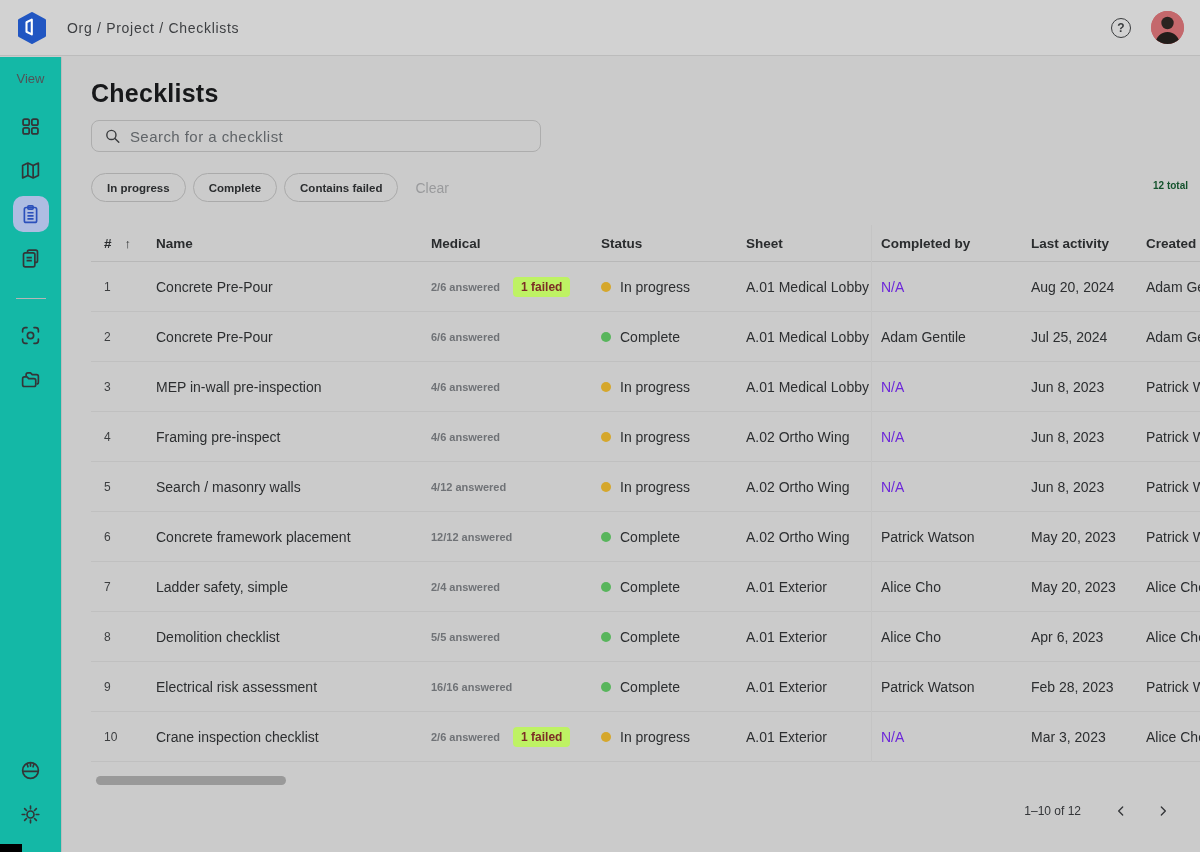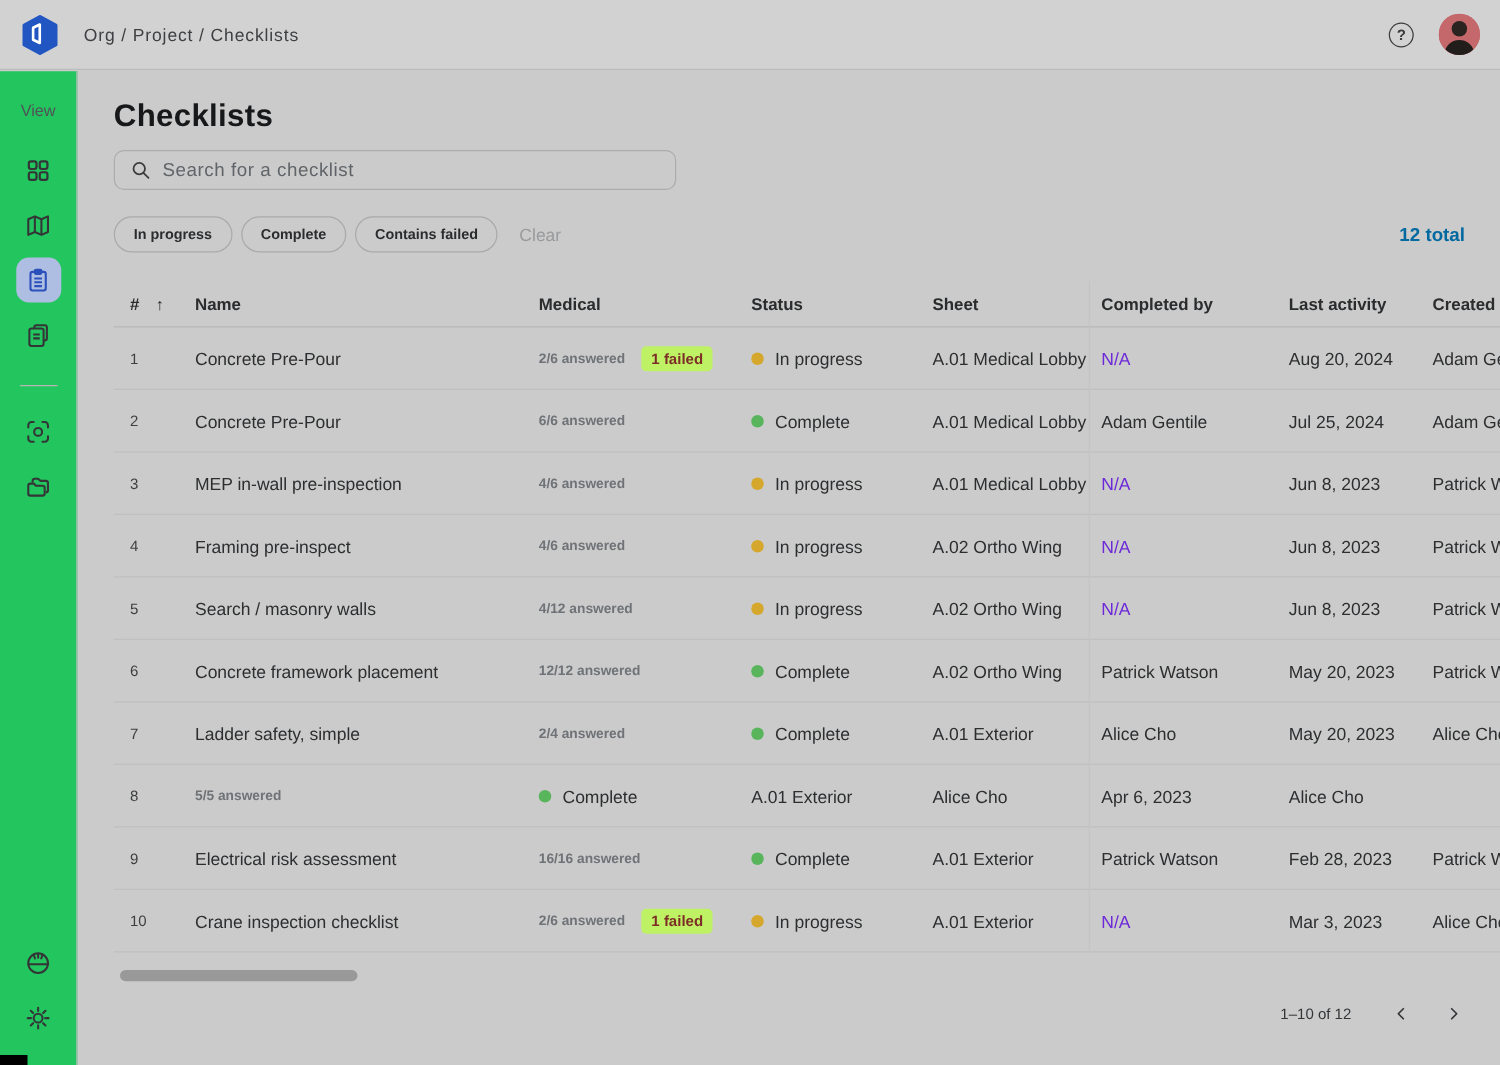--- a/index.html
+++ b/index.html
@@ -13,22 +13,22 @@
   .logo { width:34px; height:34px; margin-left:-1px; }
   .breadcrumb { margin-left:18px; font-size:14px; letter-spacing:.05em; color:#3d3f42; font-weight:500; }
   .topbar-right { margin-left:auto; display:flex; align-items:center; gap:20px; }
   .help-btn { width:20px; height:20px; border:1.6px solid #3a3c3e; border-radius:50%;
               display:flex; align-items:center; justify-content:center;
               font-size:12px; font-weight:700; color:#3a3c3e; cursor:pointer; }
   .avatar { width:33px; height:33px; border-radius:50%; overflow:hidden; background:#c4686c; }
 
   
   .sidebar { position:absolute; top:57px; left:0; width:62px; height:795px;
-             background:#22c55e; border-right:1px solid #bcbcbc;
-             display:flex; flex-direction:column; align-items:center; padding-top:24px; }
+             background:#14b8a6; border-right:1px solid #bcbcbc;
+             display:flex; flex-direction:column; align-items:center; padding-top:14px; }
   .view-label { font-size:13px; color:#515357; margin-bottom:22px; }
   .side-icon { width:36px; height:36px; border-radius:10px; display:flex; align-items:center;
                justify-content:center; color:#333537; margin-bottom:8px; cursor:pointer; }
   .side-icon svg { width:21px; height:21px; }
   .side-icon.selected { background:#aebde2; color:#2b50bb; }
   .side-divider { width:30px; height:1px; background:#b6b6b6; margin:14px 0 18px 0; }
   .sidebar-bottom { margin-top:auto; margin-bottom:12px; display:flex; flex-direction:column; align-items:center; }
 
   
   .main { position:absolute; top:57px; left:63px; width:1137px; height:782px; overflow:hidden; }
@@ -41,21 +41,21 @@
   .search-box input::placeholder { color:#606468; opacity:1; }
   .templates-btn { position:absolute; top:62px; right:23px; height:33px; border:none; cursor:pointer;
                    background:#2858c4; color:#fff; border-radius:17px; display:flex; align-items:center;
                    gap:8px; padding:0 18px; font-size:14px; font-weight:700; font-family:"Liberation Sans", sans-serif; }
   .chips-row { position:absolute; top:116px; left:28px; display:flex; align-items:center; gap:7px; }
   .chip { height:29px; border:1px solid #aaaaaa; border-radius:15px; background:transparent;
           padding:0 15px; font-size:11.5px; font-weight:700; color:#2a2c2e; display:flex;
           align-items:center; cursor:pointer; font-family:"Liberation Sans", sans-serif; }
   .clear-btn { font-size:14px; color:#999a9c; margin-left:10px; cursor:pointer; background:none; border:none;
                font-family:"Liberation Sans", sans-serif; }
-  .total-label { position:absolute; top:123px; right:28px; font-size:15px; font-weight:700; color:#0369a1; }
+  .total-label { position:absolute; top:123px; right:12px; font-size:10px; font-weight:700; color:#14532d; }
 
   
   .table { position:absolute; top:168px; left:28px; width:1215px; }
   .t-head, .t-row { display:grid; grid-template-columns:65px 275px 170px 145px 135px 150px 115px 160px;
                     align-items:center; }
   .t-head { height:37px; border-bottom:1px solid #b8b8b8; font-size:13.5px; font-weight:700; color:#2a2c2e; }
   .th-num { padding-left:13px; display:flex; gap:13px; align-items:center; }
   .sort-arrow { font-size:13px; font-weight:400; }
   .t-row { height:50px; border-bottom:1px solid #c0c0c0; cursor:pointer; }
   .cell-num { padding-left:13px; font-size:12px; color:#3c3e40; }
@@ -306,20 +306,21 @@
             <div class="status-dot" style="background: rgb(88, 181, 92);"></div>
             <div class="cell-status-label">Complete</div>
           </div>
           <div class="cell-sheet">A.01 Exterior</div>
           <div class="cell-person">Alice Cho</div>
           <div class="cell-date">May 20, 2023</div>
           <div class="cell-person">Alice Cho</div>
         </div>
         <div class="t-row">
           <div class="cell-num">8</div>
+          <div class="cell-name">Demolition checklist</div>
           <div class="cell-progress">
             <div class="progress-text">5/5 answered</div>
           </div>
           <div class="cell-status">
             <div class="status-dot" style="background: rgb(88, 181, 92);"></div>
             <div class="cell-status-label">Complete</div>
           </div>
           <div class="cell-sheet">A.01 Exterior</div>
           <div class="cell-person">Alice Cho</div>
           <div class="cell-date">Apr 6, 2023</div>

